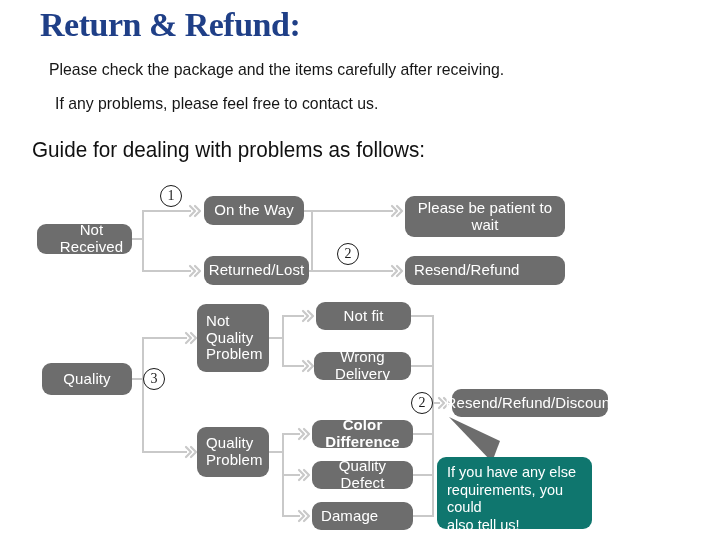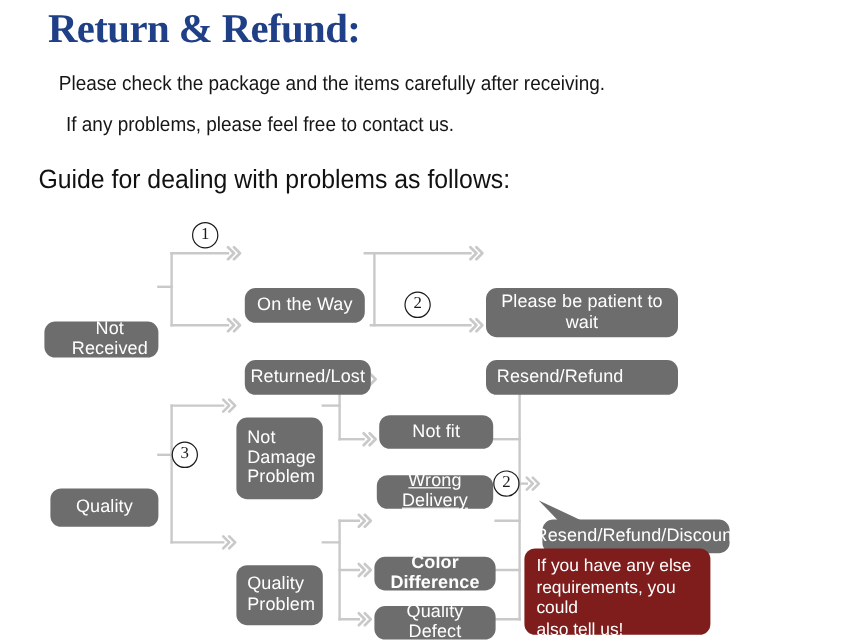--- a/index.html
+++ b/index.html
@@ -46,28 +46,27 @@
     border-radius:9px;
     color:#ffffff;
     font-size:15px;
     display:flex;
     align-items:center;
     box-sizing:border-box;
     padding:0 9px;
     line-height:1.12;
     white-space:pre-line;
     letter-spacing:0.1px;
-    margin-top:44px;
   }
   .node.center{justify-content:center;text-align:center;}
   .node.left{justify-content:flex-start;text-align:left;}
 
   .callout{
     position:absolute;
-    background:#7f1d1d;
+    background:#0f766e;
     border-radius:9px;
     color:#ffffff;
     font-size:14.5px;
     line-height:1.22;
     box-sizing:border-box;
     padding:7px 9px 6px 10px;
     white-space:pre-line;
   }
 
   .circnum{
@@ -164,29 +163,29 @@
 
     <div class="node center" style="left:204px;top:256px;width:105px;height:29px;">Returned/Lost</div>
 
     <div class="node center" style="left:405px;top:196px;width:160px;height:41px;">Please be patient to wait</div>
 
     <div class="node left" style="left:405px;top:256px;width:160px;height:29px;">Resend/Refund</div>
 
     <div class="node center" style="left:42px;top:363px;width:90px;height:32px;">Quality</div>
 
     <div class="node left" style="left:197px;top:304px;width:72px;height:68px;">Not
-Damage
+Quality
 Problem</div>
 
     <div class="node left" style="left:197px;top:427px;width:72px;height:50px;">Quality
 Problem</div>
 
     <div class="node center" style="left:316px;top:302px;width:95px;height:28px;">Not fit</div>
 
-    <div class="node center" style="left:314px;top:352px;width:97px;height:28px;text-decoration:underline;">Wrong Delivery</div>
+    <div class="node center" style="left:314px;top:352px;width:97px;height:28px;">Wrong Delivery</div>
 
     <div class="node center" style="left:312px;top:420px;width:101px;height:28px;font-weight:bold;">Color Difference</div>
 
     <div class="node center" style="left:312px;top:461px;width:101px;height:28px;">Quality Defect</div>
 
     <div class="node left" style="left:312px;top:502px;width:101px;height:28px;">Damage</div>
 
     <div class="node center" style="left:452px;top:389px;width:156px;height:28px;">Resend/Refund/Discount</div>
 
     <div class="callout" style="left:437px;top:457px;width:155px;height:72px;">If you have any else

